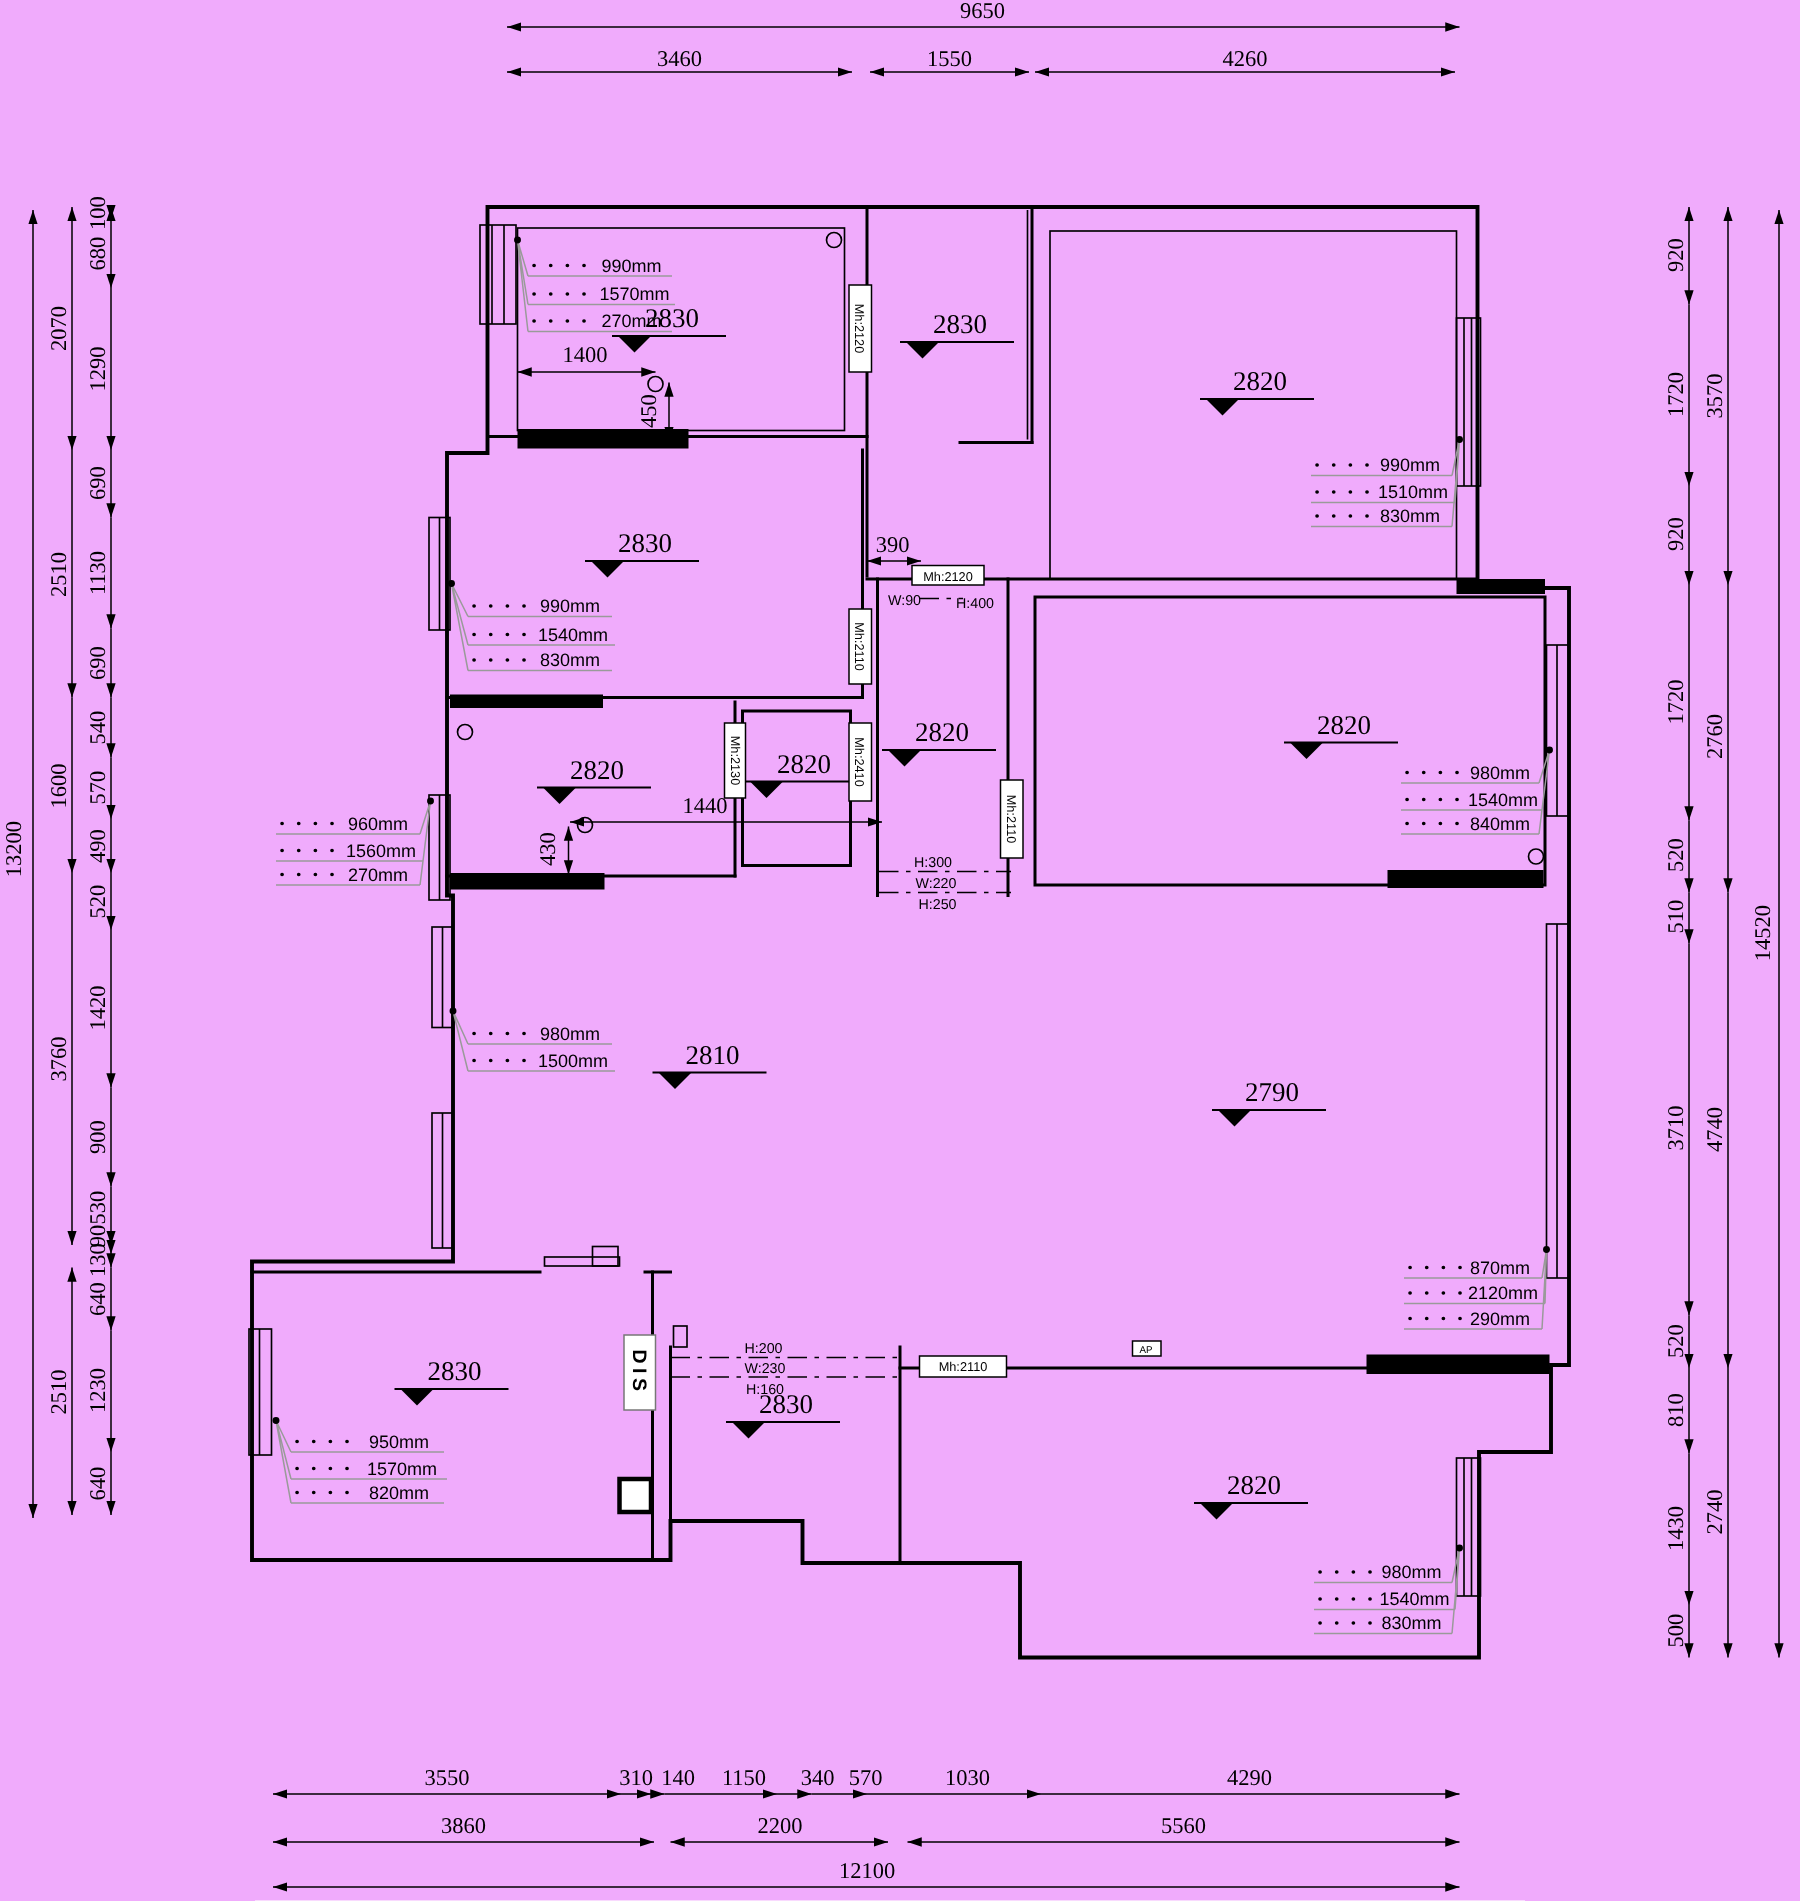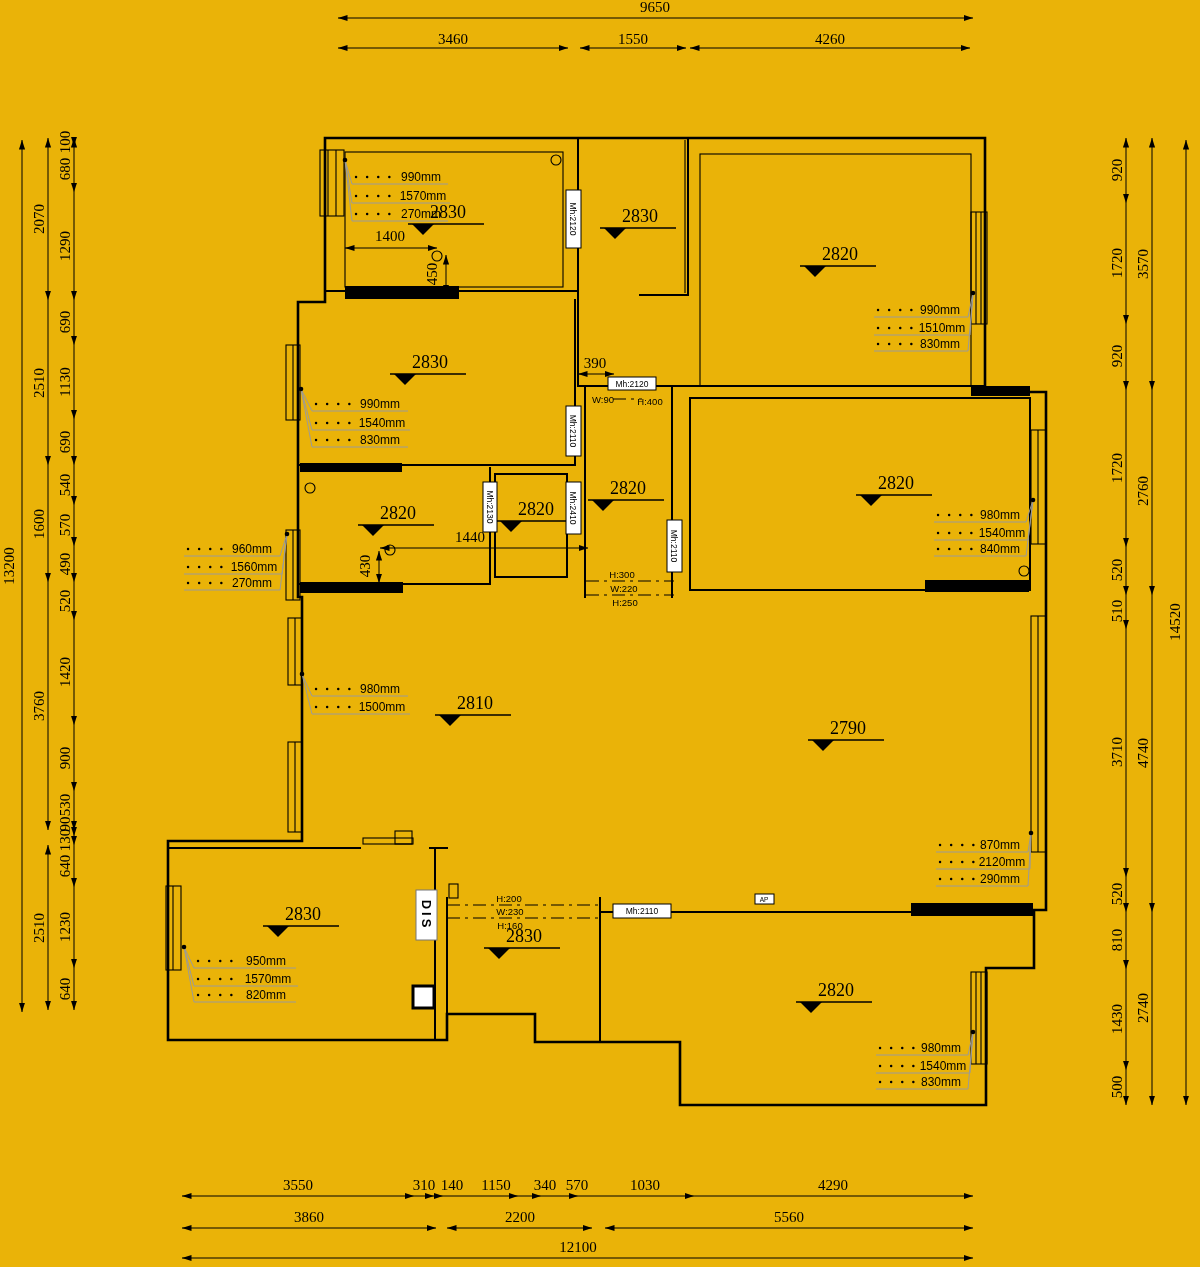--- a/index.html
+++ b/index.html
@@ -1,16 +1,16 @@
 <!DOCTYPE html>
 <html><head>
 <meta charset="utf-8">
 <style>
   html,body{margin:0;padding:0;background:#ffffff;}
-  .stage{width:1200px;height:1267px;position:relative;background:#eab308;}
+  .stage{width:1200px;height:1267px;position:relative;background:#f0abfc;}
   svg{display:block}
   .wall{stroke:#000;stroke-width:2.6;fill:none;stroke-linecap:square}
   .wall2{stroke:#000;stroke-width:2;fill:none;stroke-linecap:square}
   .thin{stroke:#000;stroke-width:1.1;fill:none}
   .beam{fill:#000;stroke:none}
   .dim{stroke:#000;stroke-width:1;fill:none}
   .dd{stroke:#000;stroke-width:1.1;stroke-dasharray:13 5 3 5;fill:none}
   .dots{stroke:#000;stroke-width:2.4;stroke-dasharray:0.1 11;stroke-linecap:round}
   .ul{stroke:#9a9a9a;stroke-width:1}
   .ldr{stroke:#9a9a9a;stroke-width:1;fill:none}

